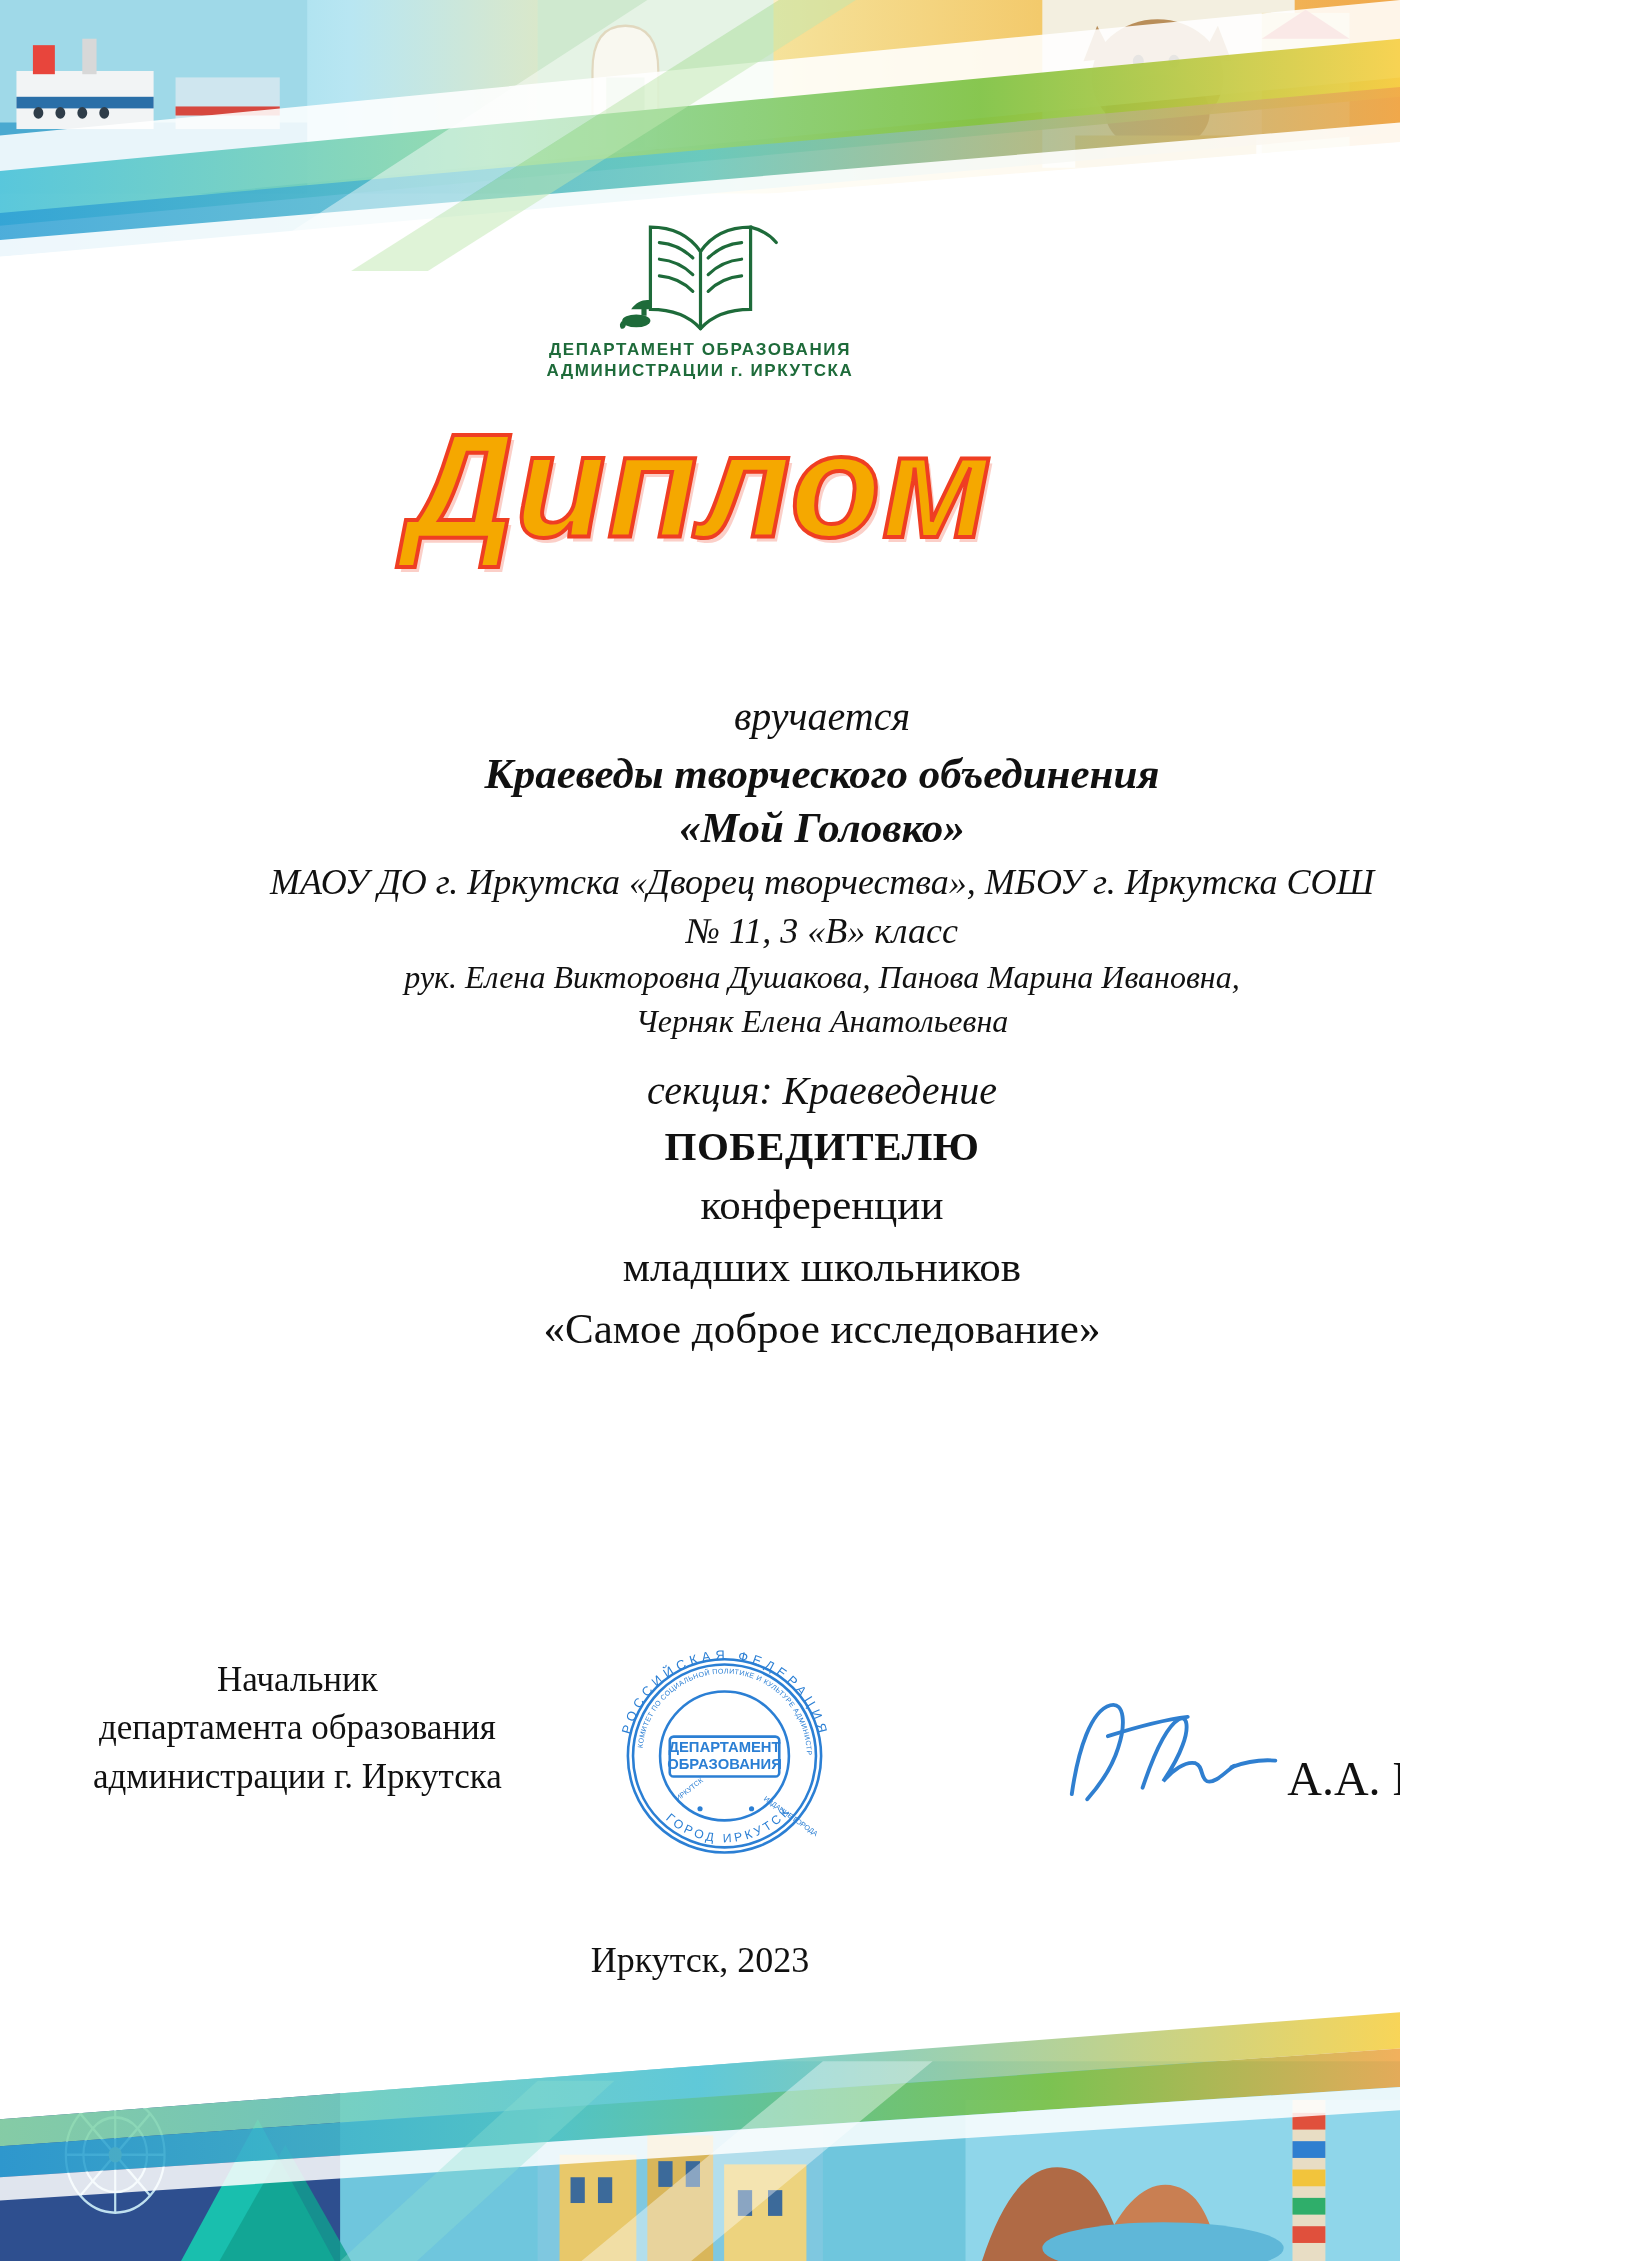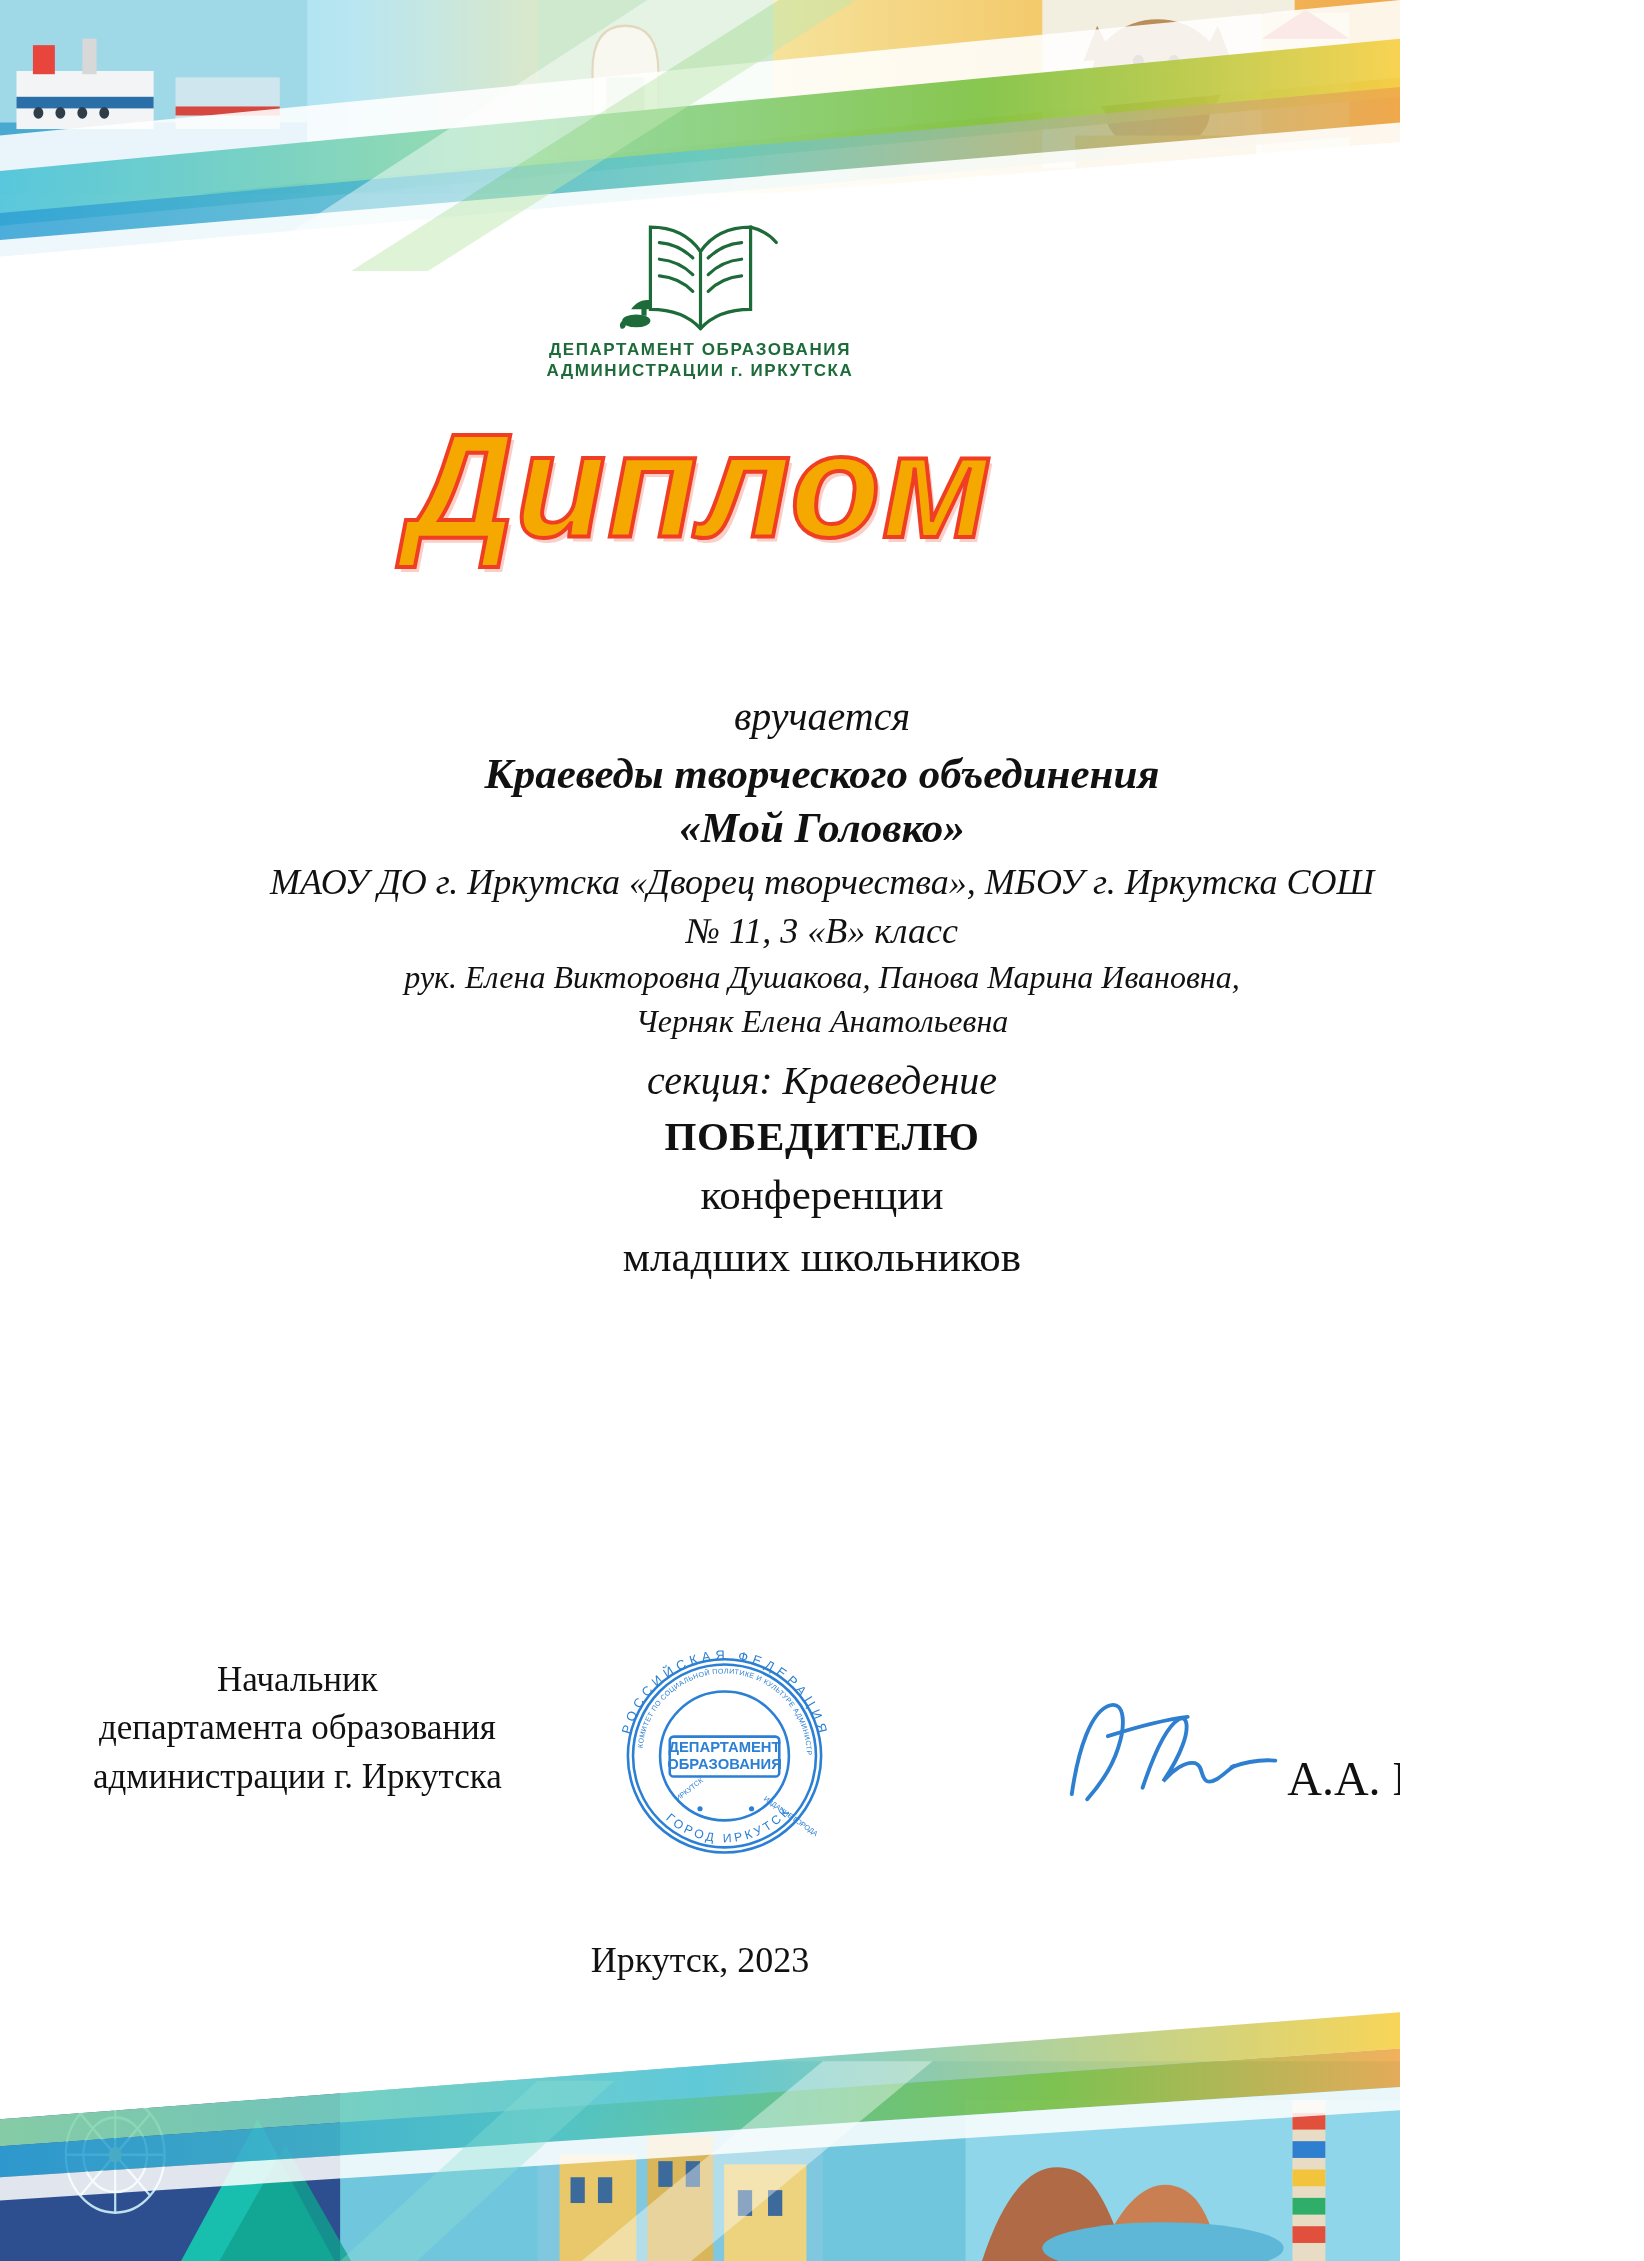--- a/index.html
+++ b/index.html
@@ -103,21 +103,21 @@
   }
   .l-teachers {
     font-size: 32px;
     font-style: italic;
     line-height: 1.3;
     margin-top: 2.6px;
   }
   .l-section {
     font-size: 40px;
     font-style: italic;
-    margin-top: 15px;
+    margin-top: 25px;
   }
   .l-winner {
     font-size: 41px;
     font-weight: bold;
     letter-spacing: 0.6px;
     margin-top: 5.2px;
   }
   .l-conf1 {
     font-size: 43px;
     margin-top: 6.4px;
@@ -290,20 +290,21 @@
     <div class="line l-team">Краеведы творческого объединения</div>
     <div class="line l-team">«Мой Головко»</div>
     <div class="line l-school">МАОУ ДО г. Иркутска «Дворец творчества», МБОУ г. Иркутска СОШ</div>
     <div class="line l-school">№ 11,  3 «В» класс</div>
     <div class="line l-teachers">рук. Елена Викторовна Душакова, Панова Марина Ивановна,</div>
     <div class="line l-teachers">Черняк Елена Анатольевна</div>
     <div class="line l-section">секция: Краеведение</div>
     <div class="line l-winner">ПОБЕДИТЕЛЮ</div>
     <div class="line l-conf2">конференции</div>
     <div class="line l-conf3">младших школьников</div>
+    <div class="line l-conf4">«Самое доброе исследование»</div>
   </div>
 
   <div class="sign-area">
     <div class="sign-left">
       <div>Начальник</div>
       <div>департамента образования</div>
       <div>администрации г. Иркутска</div>
     </div>
 
     <div class="stamp">

